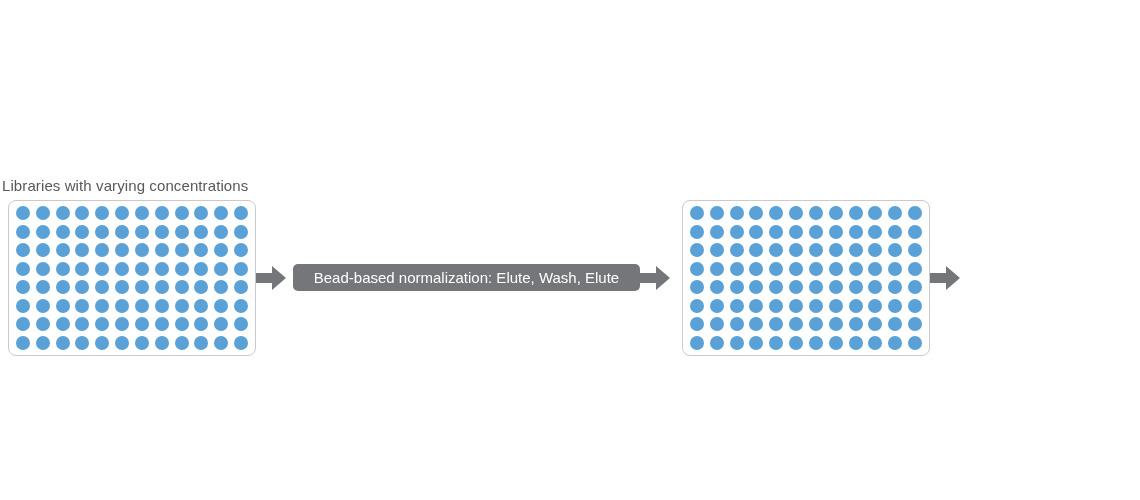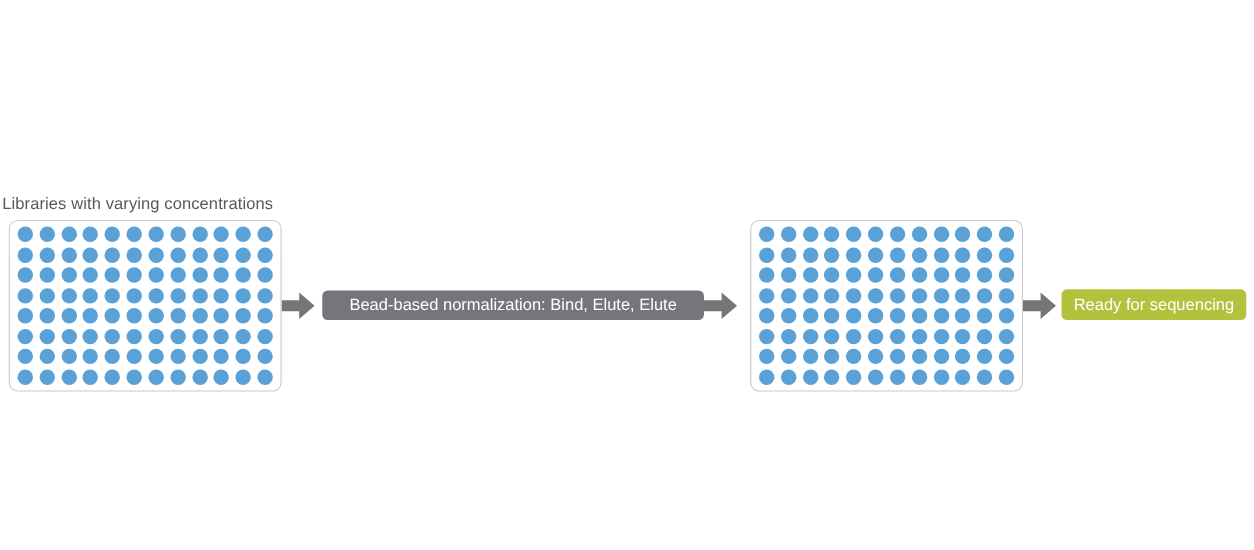--- a/index.html
+++ b/index.html
@@ -191,21 +191,21 @@
       <div class="well-dot"></div>
       <div class="well-dot"></div>
     </div>
 
   <div class="flow-arrow" id="arrow-1">
     <svg viewBox="0 0 30 24" aria-hidden="true">
       <path d="M0 7 H16 V0 L30 12 L16 24 V17 H0 Z" fill="currentColor"></path>
     </svg>
   </div>
 
-  <div class="flow-box" id="process-box">Bead-based normalization: Bind, Elute, Elute</div>
+  <div class="flow-box" id="process-box">Bead-based normalization: Elute, Wash, Elute</div>
 
   <div class="flow-arrow" id="arrow-2">
     <svg viewBox="0 0 30 24" aria-hidden="true">
       <path d="M0 7 H16 V0 L30 12 L16 24 V17 H0 Z" fill="currentColor"></path>
     </svg>
   </div>
 
 
   <div class="plate" id="plate-right" style="grid-template-columns: repeat(12, 1fr); grid-template-rows: repeat(8, 1fr);">
       <div class="well-dot"></div>
@@ -305,15 +305,14 @@
       <div class="well-dot"></div>
       <div class="well-dot"></div>
     </div>
 
   <div class="flow-arrow" id="arrow-3">
     <svg viewBox="0 0 30 24" aria-hidden="true">
       <path d="M0 7 H16 V0 L30 12 L16 24 V17 H0 Z" fill="currentColor"></path>
     </svg>
   </div>
 
-  <div class="flow-box" id="result-box">Ready for sequencing</div>
 
 </div>
 
 </body></html>

